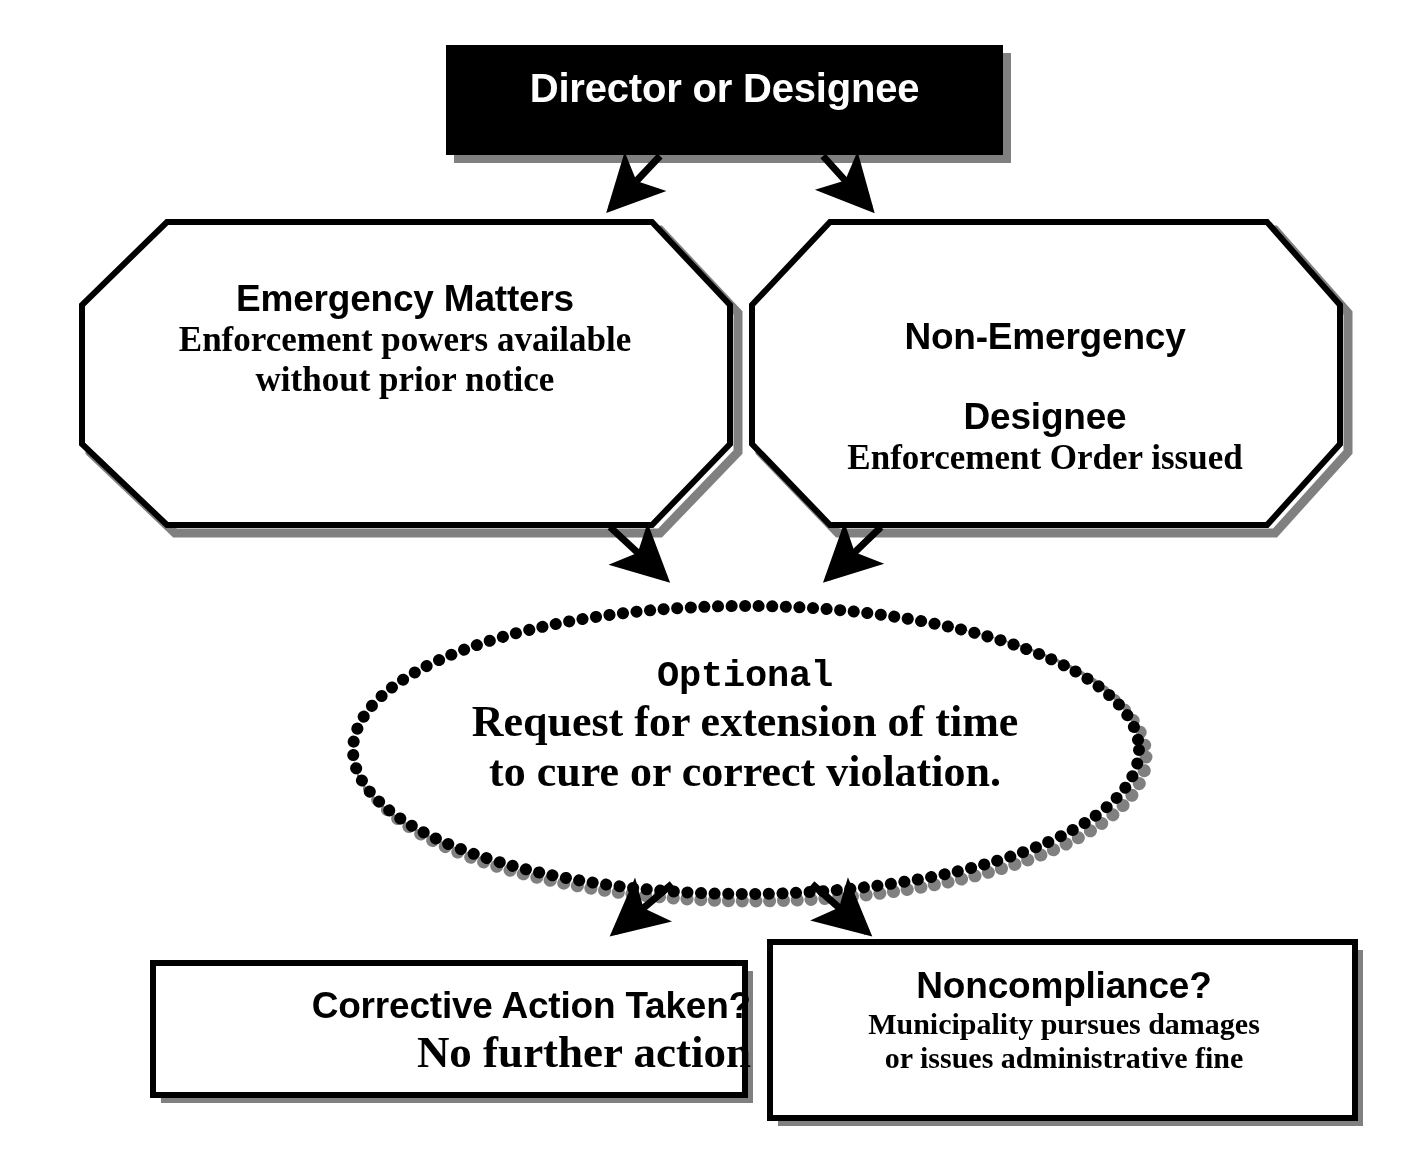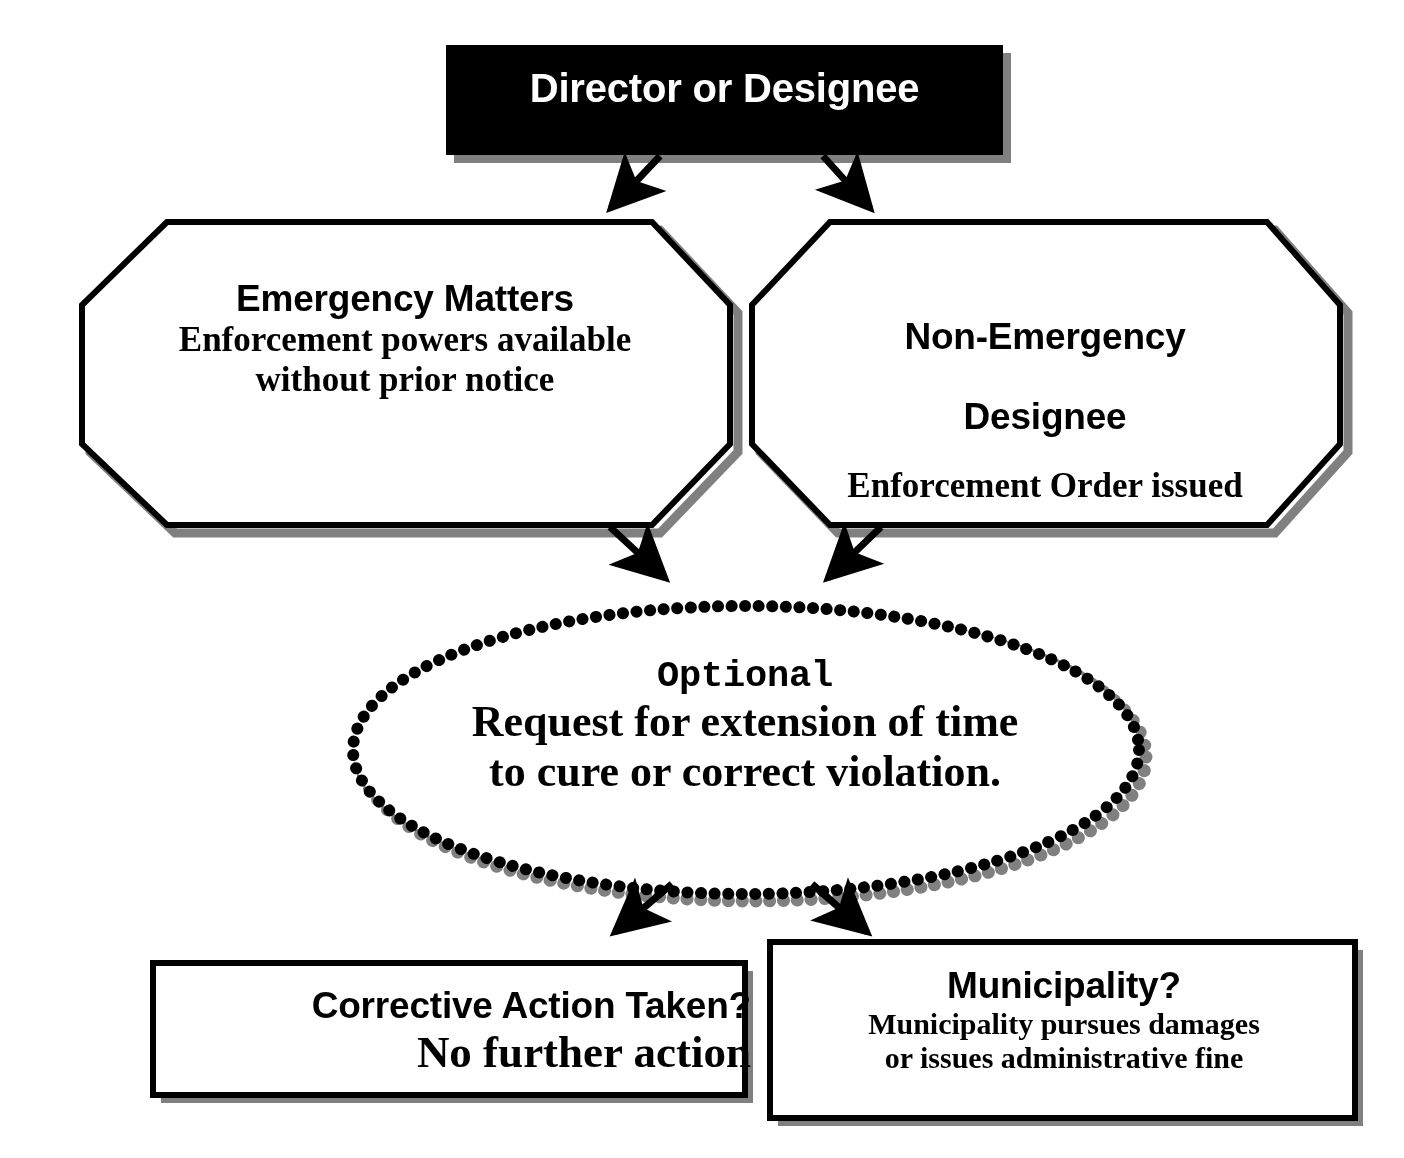--- a/index.html
+++ b/index.html
@@ -60,21 +60,21 @@
   #oct-left-text .hdr { font-size: 37px; }
   #oct-left-text .body-line { font-size: 35px; }
 
   
   #oct-right-text {
     left: 760px;
     top: 278px;
     width: 570px;
   }
   #oct-right-text .hdr { font-size: 37px; margin-top: 38px; }
-  #oct-right-text .body-line { font-size: 35px; margin-top: 28px; }
+  #oct-right-text .body-line { font-size: 35px; }
 
   
   #ellipse-text {
     left: 380px;
     top: 655px;
     width: 730px;
   }
   #ellipse-text .hdr { font-size: 37px; font-family: Liberation Mono, monospace; }
   #ellipse-text .body-line { font-size: 44px; }
 
@@ -169,18 +169,18 @@
     <div class="body-line">Request for extension of time</div>
     <div class="body-line">to cure or correct violation.</div>
   </div>
 
   <div class="node-text" id="box-bl-text">
     <div class="hdr">Corrective Action Taken?</div>
     <div class="body-line">No further action</div>
   </div>
 
   <div class="node-text" id="box-br-text">
-    <div class="hdr">Municipality?</div>
+    <div class="hdr">Noncompliance?</div>
     <div class="body-line">Municipality pursues damages</div>
     <div class="body-line">or issues administrative fine</div>
   </div>
 
 </div>
 
 </body></html>

